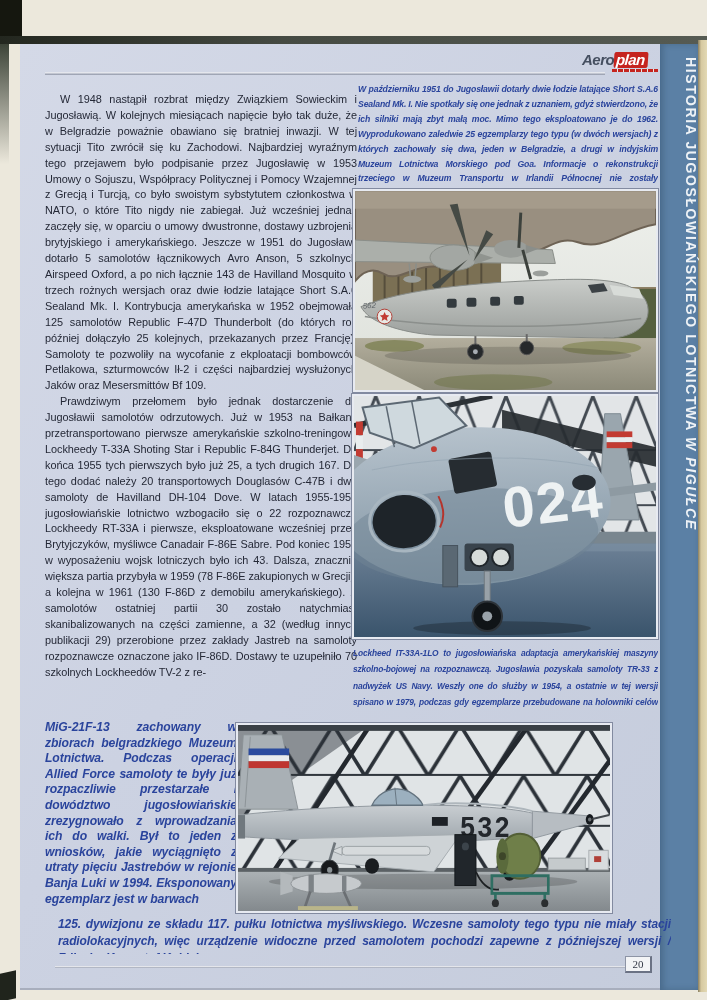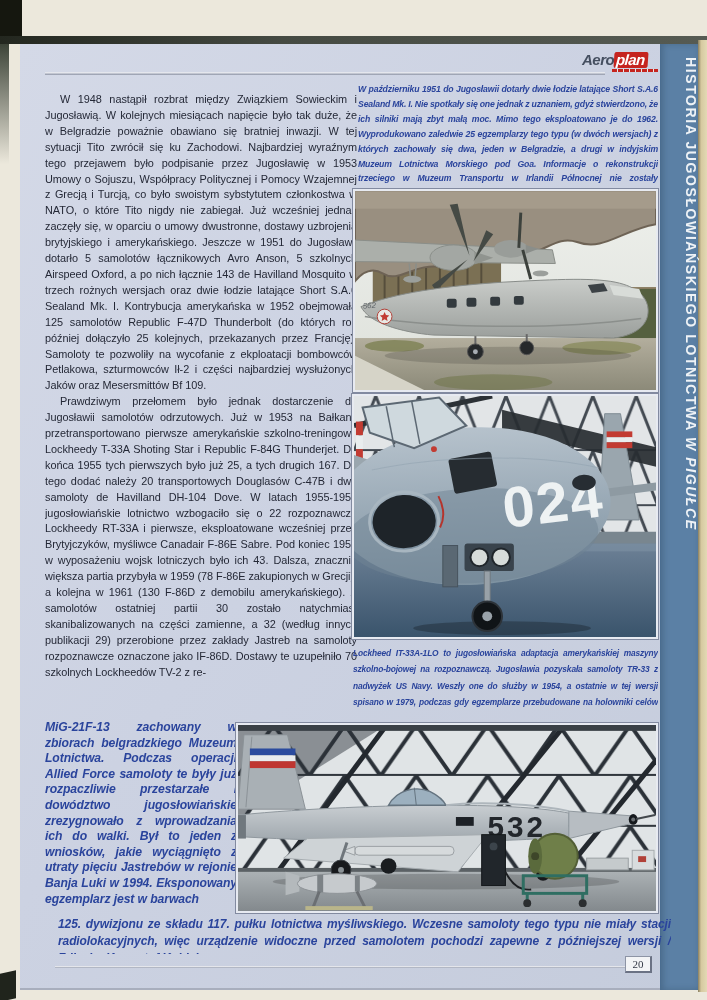--- a/index.html
+++ b/index.html
@@ -53,21 +53,21 @@
   
   .lead { position:absolute; left:338px; top:38px; width:300px; height:108px; overflow:hidden;
           font-size:8.7px; line-height:14.9px; font-weight:bold; font-style:italic;
           color:#2a449c; text-align:justify; letter-spacing:-0.15px; word-spacing:-0.3px; }
   
   .photo { position:absolute; border:2px solid #e7eaf1; box-shadow:0 0 0 1px #828aa0;
            overflow:hidden; background:#dfe2e4; }
   .photo svg { display:block; width:100%; height:100%; }
   .photo-sealand { left:333px; top:145px; width:305px; height:203px; }
   .photo-t33     { left:332px; top:350px; width:306px; height:245px; }
-  .photo-mig21   { left:216px; top:679px; width:422px; height:190px; }
+  .photo-mig21   { left:216px; top:679px; width:376px; height:190px; }
   
   .cap { font-weight:bold; font-style:italic; color:#2a449c; text-align:justify; overflow:hidden; }
   .cap-t33 { position:absolute; left:333px; top:601px; width:305px; height:68px;
              font-size:8.4px; line-height:16.4px; letter-spacing:-0.15px; word-spacing:-0.3px; }
   .cap-mig { position:absolute; left:25px; top:676px; width:192px; height:192px;
              font-size:12.2px; line-height:15.6px; letter-spacing:-0.1px; }
   .cap-bottom { position:absolute; left:25px; top:872px; width:613px; height:38px;
              font-size:12px; line-height:17px; letter-spacing:-0.1px;margin-left:13px; }
   
   .footer-rule { position:absolute; left:35px; top:922px; width:572px; height:2px;

